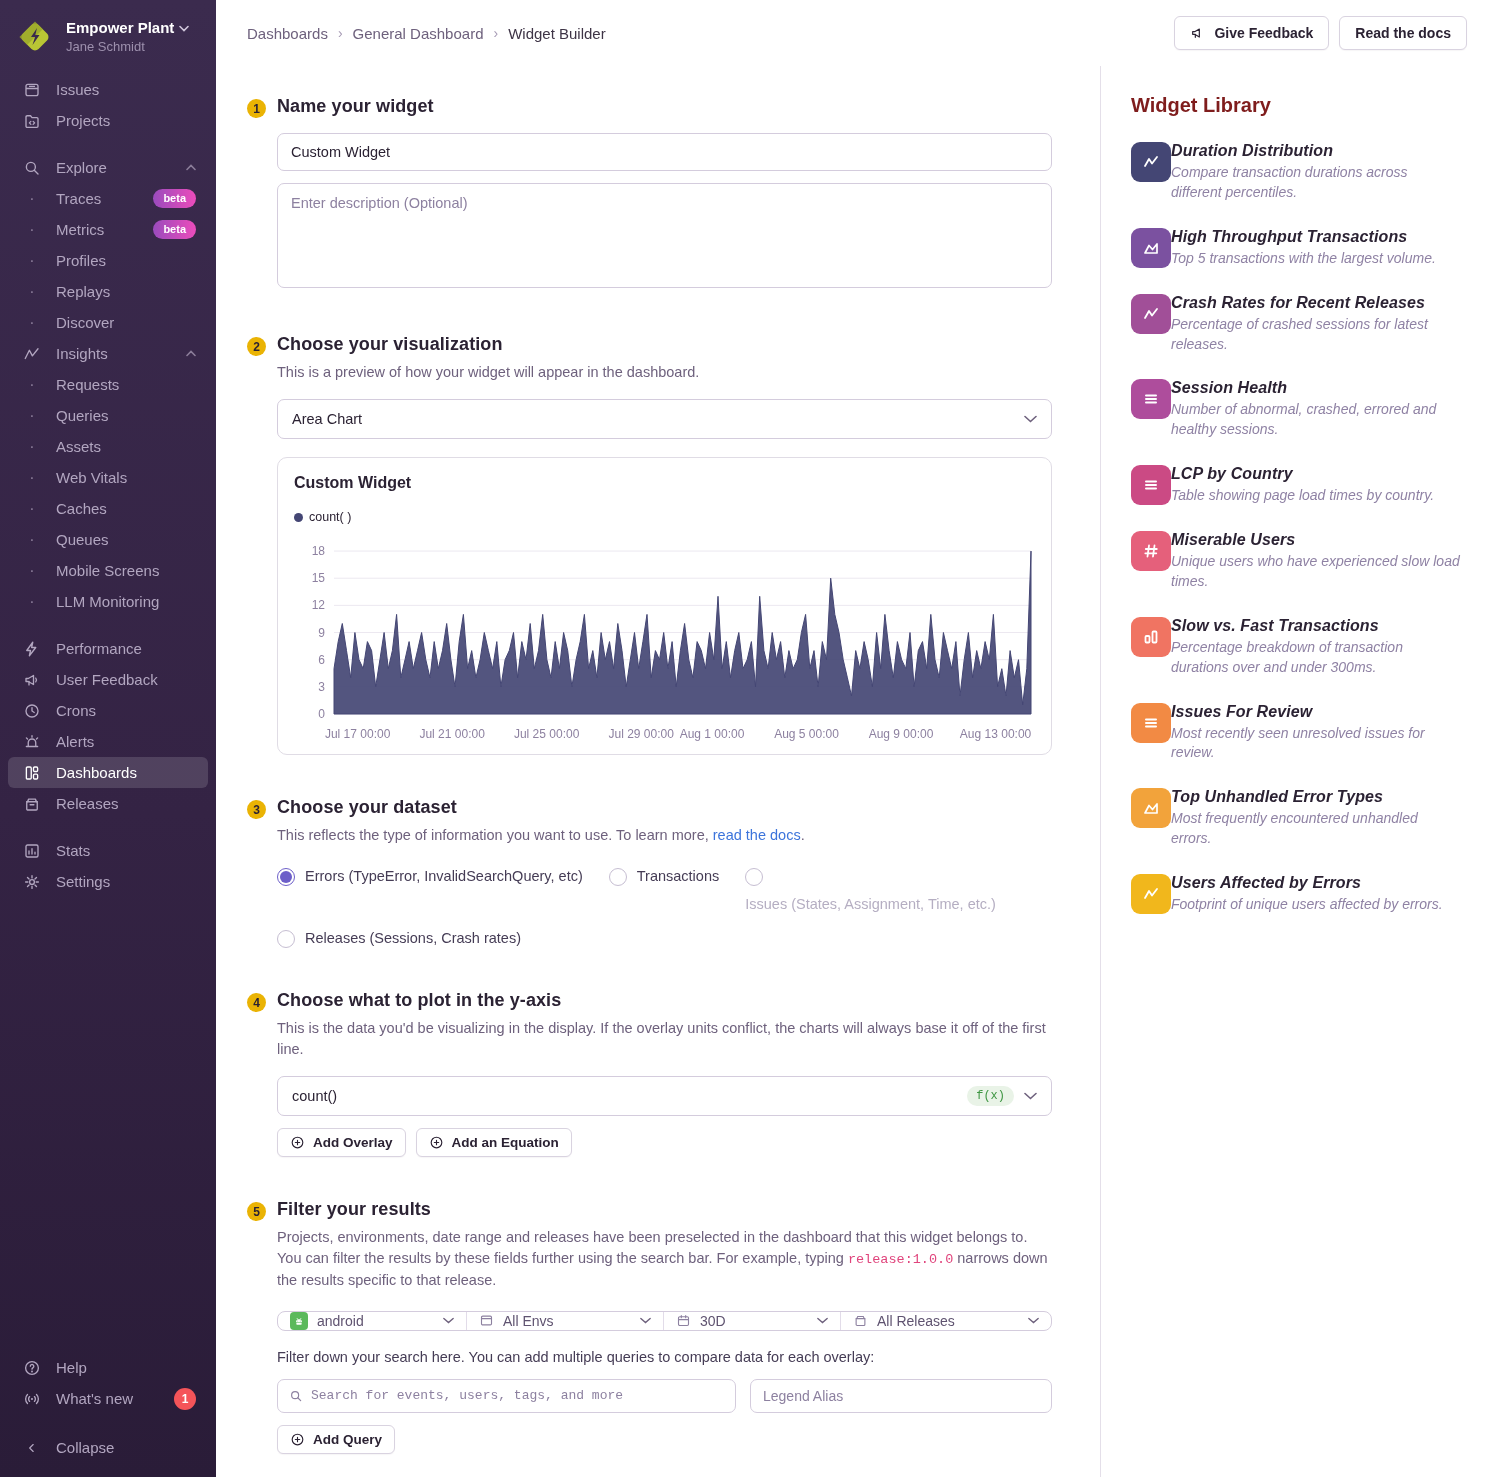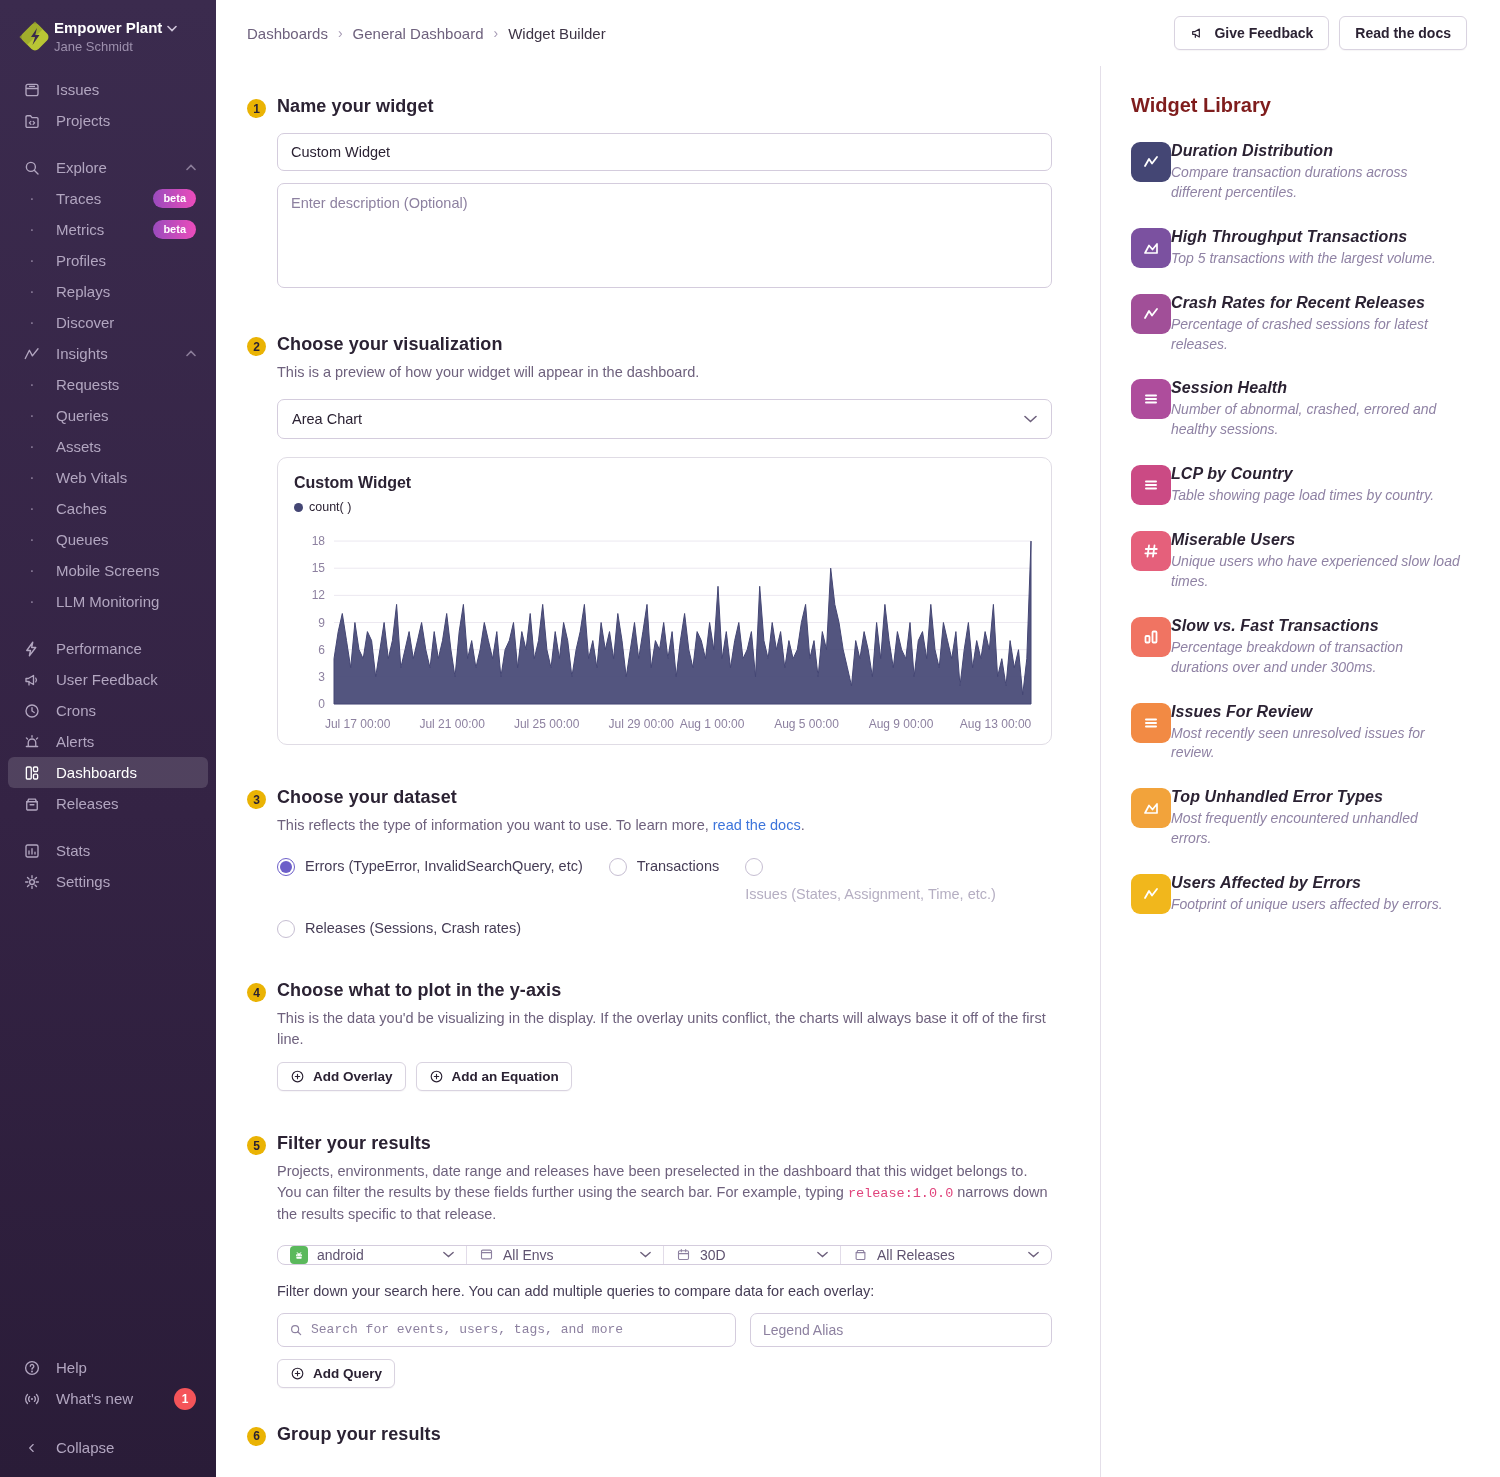--- a/index.html
+++ b/index.html
@@ -3,21 +3,21 @@
 <meta charset="utf-8">
 <style>
   * { margin:0; padding:0; box-sizing:border-box; }
   html,body { width:1500px; height:1477px; overflow:hidden; }
   body { font-family:"Liberation Sans","DejaVu Sans",sans-serif; background:#fff; color:#2b2233; }
   .app { display:flex; width:1500px; height:1477px; }
 
   
   .sidebar { width:216px; flex:0 0 216px; background:linear-gradient(180deg,#3b2b4e 0%,#342344 55%,#2a1c38 100%);
              display:flex; flex-direction:column; padding:16px 0 14px; color:#b2a6c0; font-size:15px; }
-  .org { display:flex; align-items:flex-start; padding:2px 16px 18px; }
+  .org { display:flex; align-items:flex-start; gap:12px; padding:2px 16px 18px; }
   .org-logo { width:38px; height:38px; flex:0 0 38px; position:relative; }
   .org-meta { line-height:1.2; padding-top:1px; }
   .org-name { color:#fff; font-weight:700; font-size:15px; display:flex; align-items:center; gap:5px; }
   .org-user { color:#9d90ad; font-size:13px; margin-top:3px; }
   .nav-item { display:flex; align-items:center; gap:14px; height:31px; padding:0 12px 0 14px; margin:0 8px; border-radius:6px; cursor:pointer; }
   .nav-item.active { background:rgba(255,255,255,.14); color:#fff; }
   .nav-icon { width:20px; flex:0 0 20px; display:flex; align-items:center; justify-content:center; color:inherit; }
   .nav-label { flex:1; white-space:nowrap; }
   .bullet { width:20px; flex:0 0 20px; text-align:center; color:#8b7d99; font-size:16px; line-height:1; }
   .gap-lg { height:16px; }
@@ -60,21 +60,21 @@
   .text-input::placeholder, .textarea::placeholder { color:#8d81a0; }
   .textarea { height:105px; padding:11px 13px; resize:none; outline:none; font-family:inherit; }
   .mt12 { margin-top:12px; } .mt16 { margin-top:16px; }
   .select { height:40px; display:flex; align-items:center; padding:0 14px; cursor:pointer; gap:10px; }
   .select .val { flex:1; }
   .chev { color:#6e617d; flex:0 0 auto; }
 
   
   .preview-card { border:1px solid #e0dce5; border-radius:10px; margin-top:18px; padding:16px 16px 8px; }
   .preview-title { font-size:16px; font-weight:700; color:#2b2233; }
-  .legend-row { display:flex; align-items:center; gap:6px; margin-top:8px; font-size:12.5px; color:#2b2233; }
+  .legend-row { display:flex; align-items:center; gap:6px; margin-top:18px; font-size:12.5px; color:#2b2233; }
   .legend-dot { width:9px; height:9px; border-radius:50%; }
 
   
   .radio-wrap { display:flex; flex-wrap:wrap; column-gap:26px; row-gap:18px; margin-top:22px; font-size:14.5px; }
   .radio-opt { display:flex; gap:10px; cursor:pointer; color:#453c55; }
   .radio-opt.disabled { color:#b5aec2;flex-direction:column; }
   .radio { width:18px; height:18px; border-radius:50%; border:1px solid #c6bed2; background:#fff; position:relative; flex:0 0 18px; }
   .radio.checked { border-color:#6d5fc9; }
   .radio.checked::after { content:""; position:absolute; inset:2px; border-radius:50%; background:#6d5fc9; }
 
@@ -455,20 +455,27 @@
               </label>
             </div>
           </div>
         </section>
 
         <section class="step">
           <span class="step-num">4</span>
           <div class="step-body">
             <div class="step-title">Choose what to plot in the y-axis</div>
             <div class="step-sub">This is the data you'd be visualizing in the display. If the overlay units conflict, the charts will always base it off of the first line.</div>
+            <div class="select mt16">
+              <span class="val">count()</span>
+              <span class="fx-pill">f(x)</span>
+              <svg class="ic chev" width="13" height="8" viewBox="0 0 13 8">
+                  <path d="M1 1.5l5.5 5 5.5-5" fill="none" stroke="currentColor" stroke-width="1.6" stroke-linecap="round"></path>
+                </svg>
+            </div>
             <div class="btn-row">
               <button class="btn btn-sm">
                 <svg class="ic plus-ic" width="15" height="15" viewBox="0 0 24 24" fill="none" stroke="currentColor" stroke-width="1.8">
                     <circle cx="12" cy="12" r="8.5"></circle>
                     <path d="M12 8.5v7M8.5 12h7" stroke-linecap="round"></path>
                   </svg>
                 <span>Add Overlay</span>
               </button>
               <button class="btn btn-sm">
                 <svg class="ic plus-ic" width="15" height="15" viewBox="0 0 24 24" fill="none" stroke="currentColor" stroke-width="1.8">

